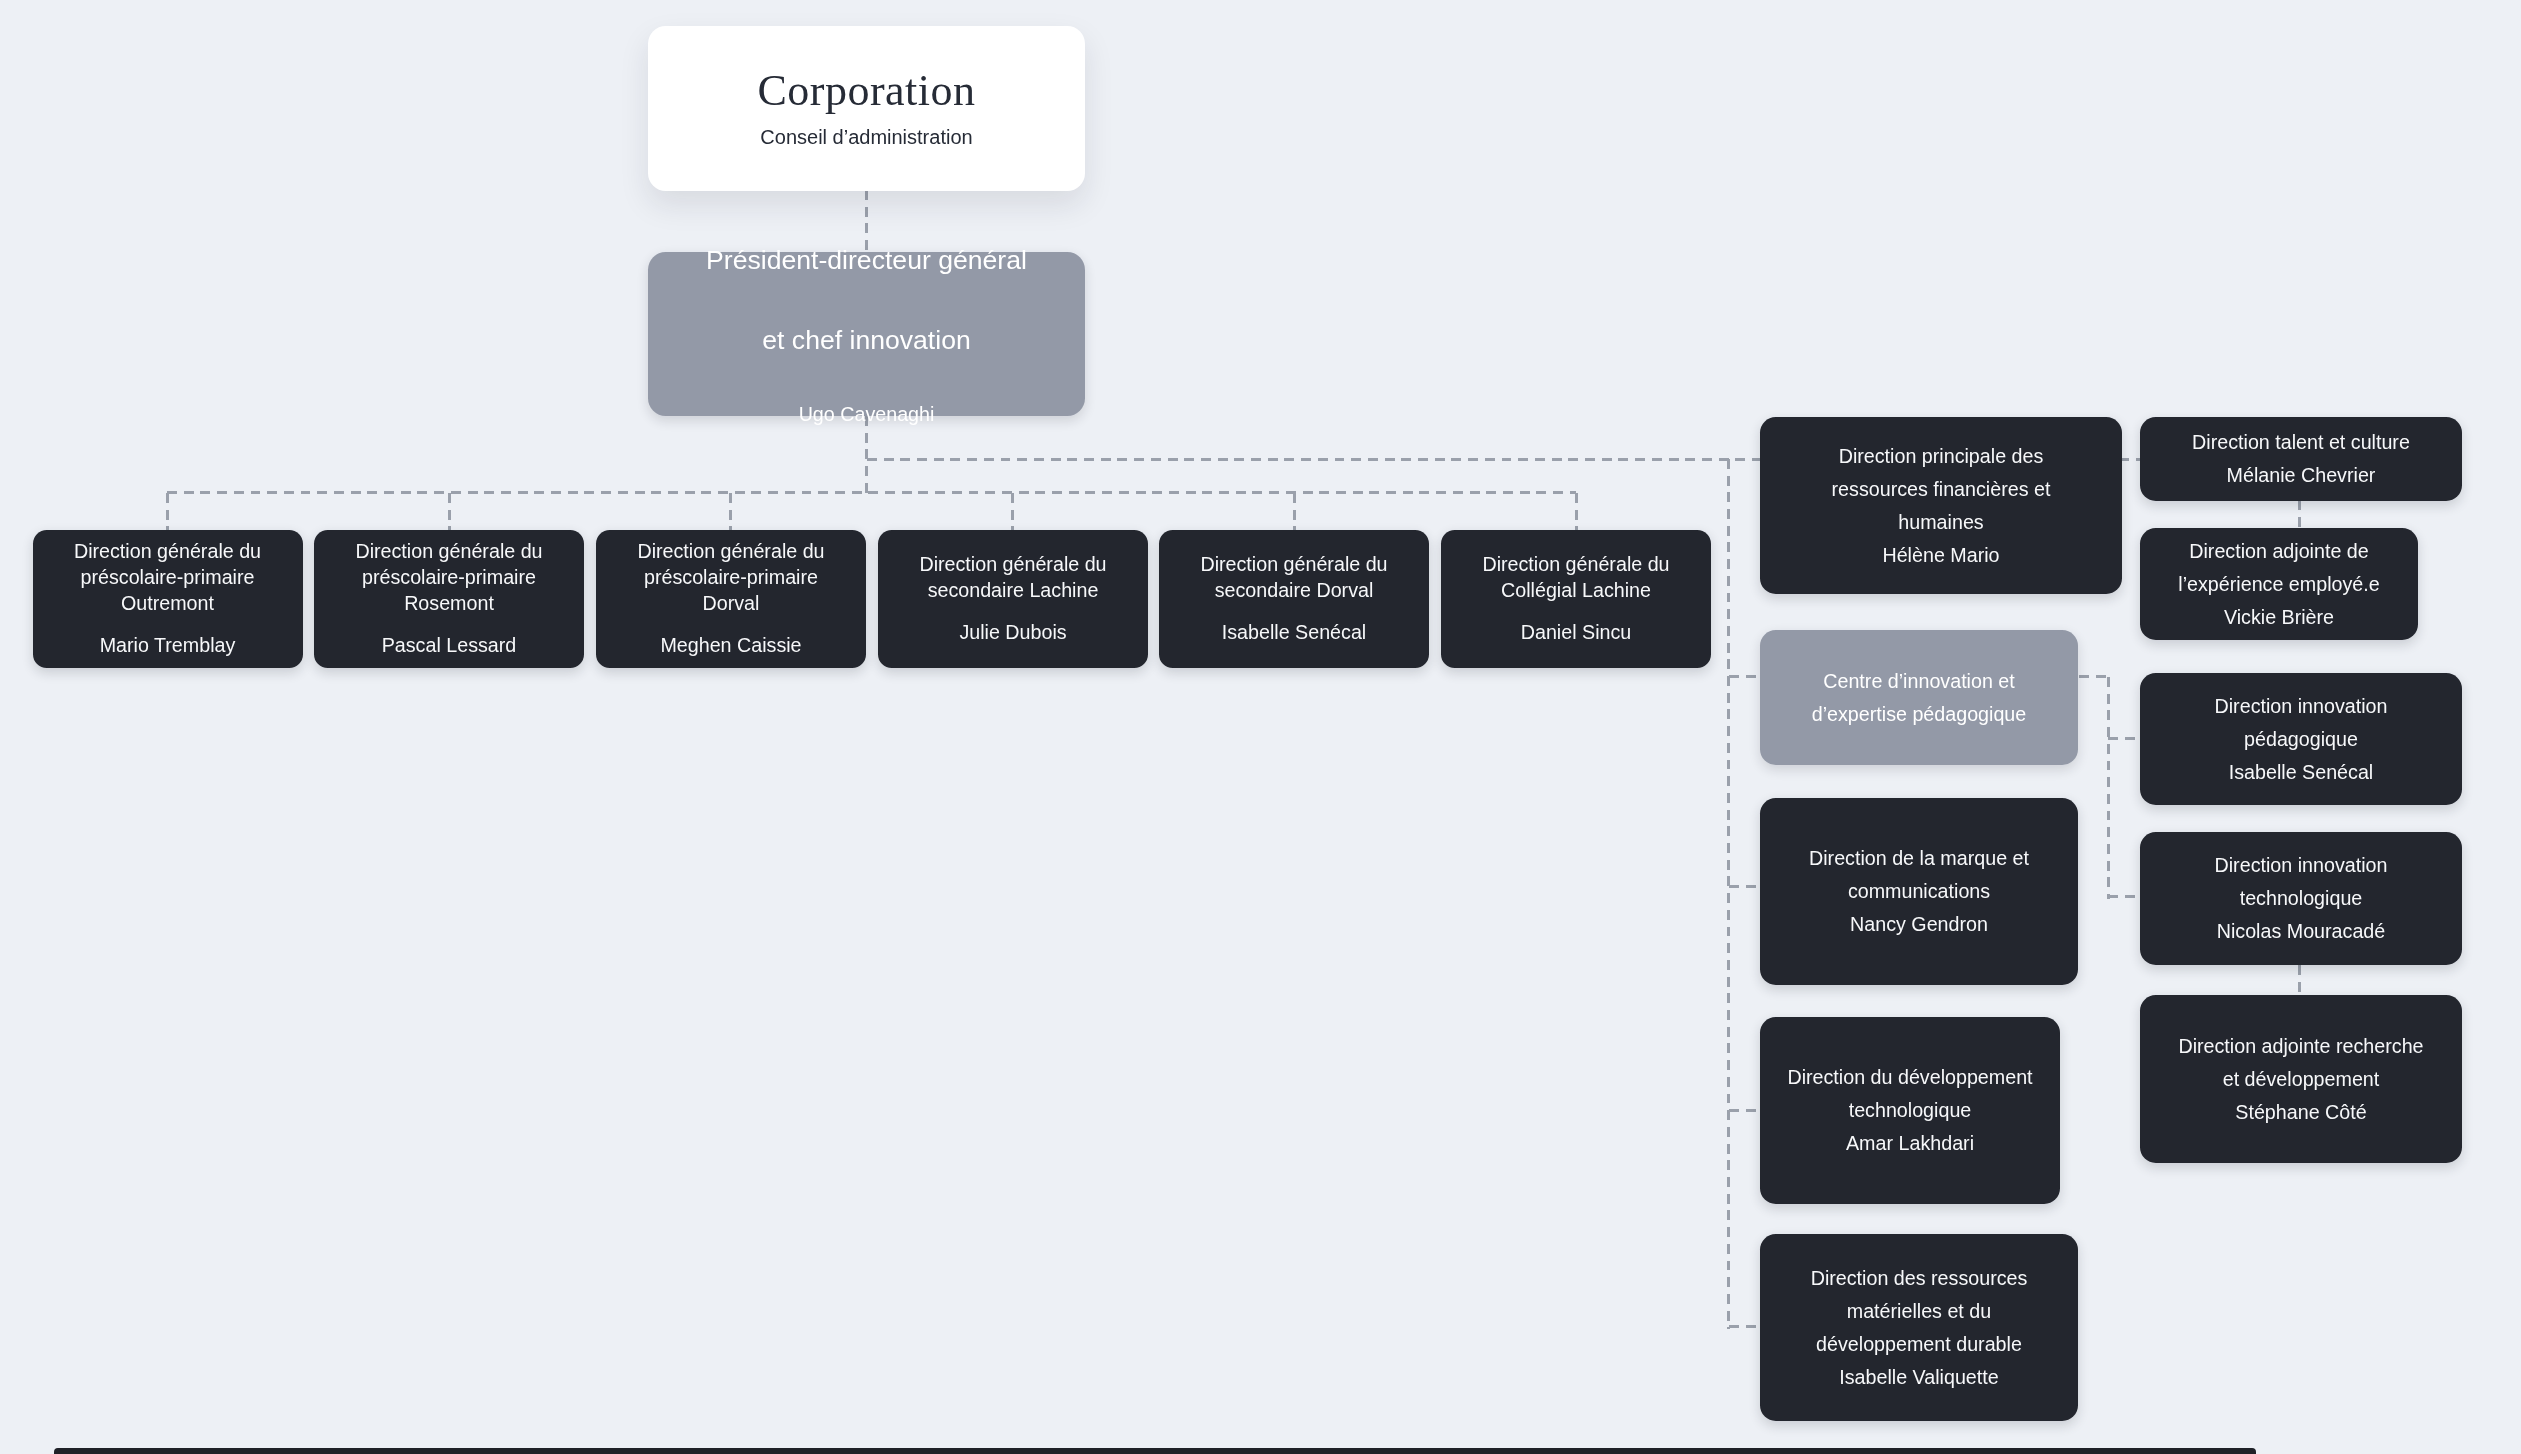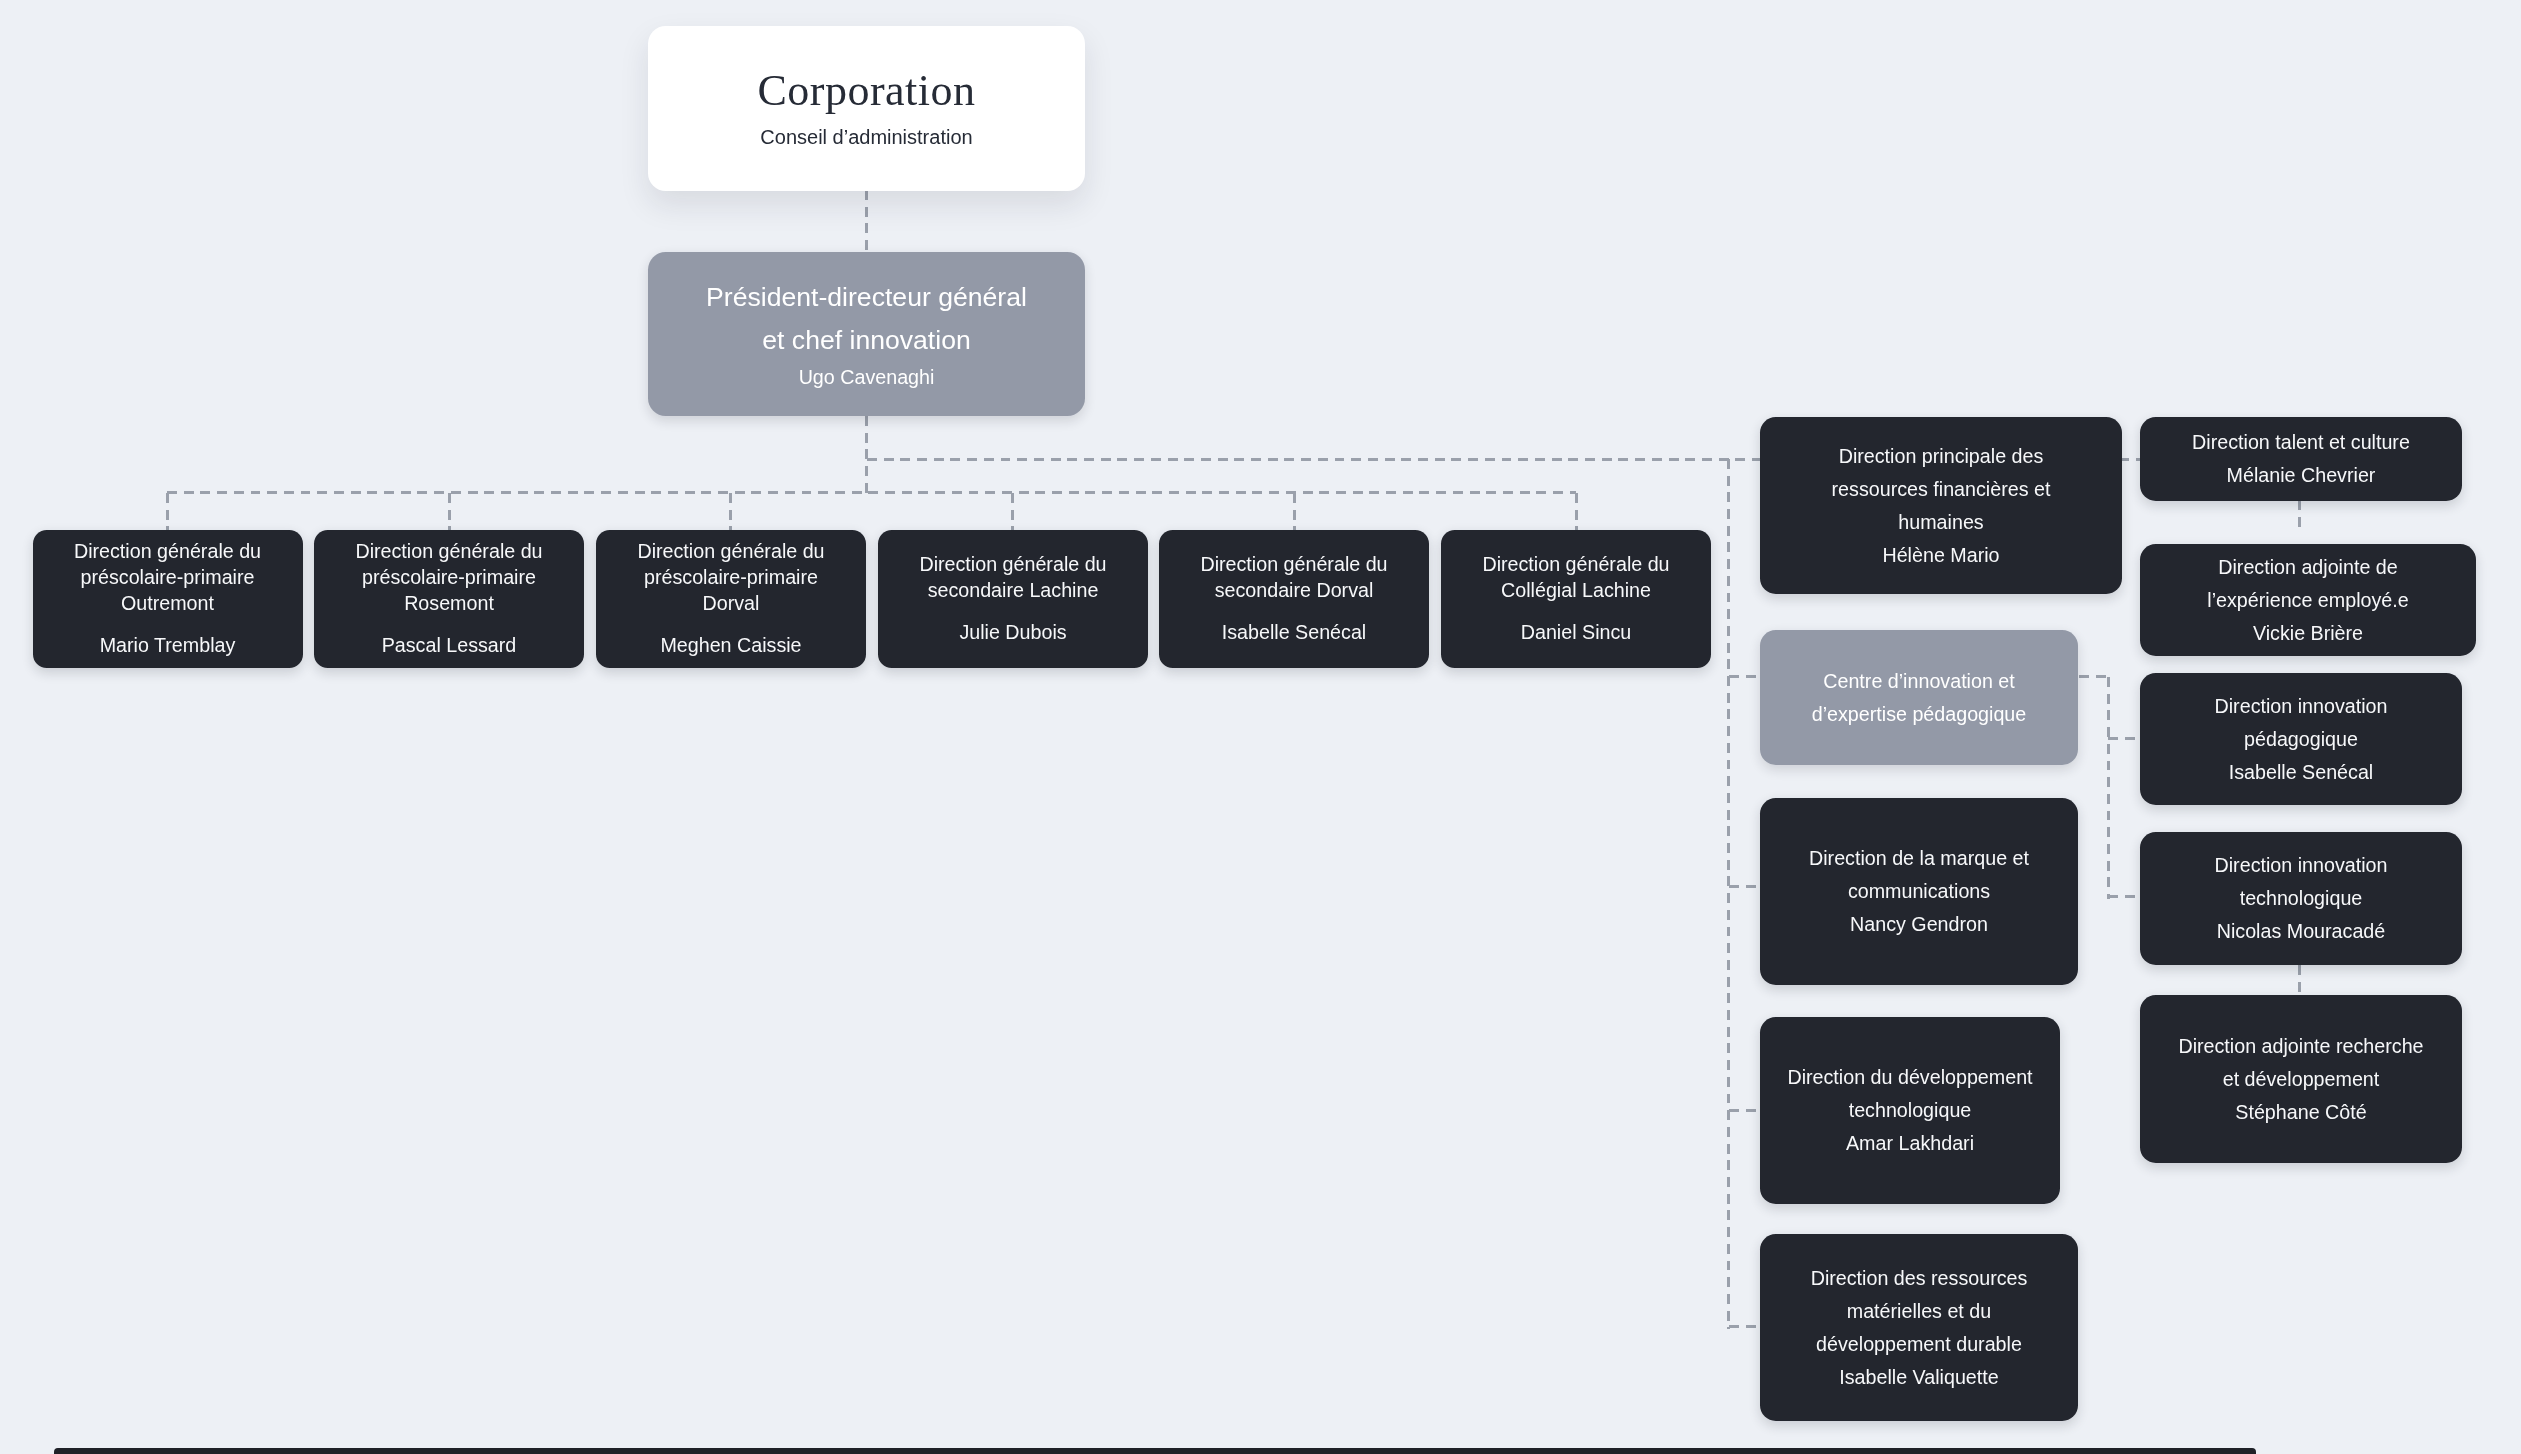--- a/index.html
+++ b/index.html
@@ -73,21 +73,21 @@
       <div class="conn h" style="left: 2108px; top: 737px; width: 31.5px;"></div>
       <div class="conn h" style="left: 2108px; top: 895px; width: 31.5px;"></div>
       <div class="conn v" style="left: 2298px; top: 500px; height: 28.6px;"></div>
       <div class="conn v" style="left: 2298px; top: 965px; height: 30.5px;"></div>
     </div>
   <div id="node-layer">
       <div class="node white corp" style="left: 648px; top: 25.6px; width: 437px; height: 165px;">
         <div class="line">Corporation</div>
         <div class="sub">Conseil d’administration</div>
       </div>
-      <div class="node gray pdg" style="left: 648px; top: 252px; width: 437px; height: 164px;">
+      <div class="node gray pdg" style="left: 648px; top: 252px; width: 437px; height: 164px; gap: 37px;">
         <div class="line">Président-directeur général</div>
         <div class="line">et chef innovation</div>
         <div class="sub">Ugo Cavenaghi</div>
       </div>
       <div class="node dark row" style="left: 32.5px; top: 530px; width: 270px; height: 138px;">
         <div class="line">Direction générale du</div>
         <div class="line">préscolaire-primaire</div>
         <div class="line">Outremont</div>
         <div class="sub">Mario Tremblay</div>
       </div>
@@ -141,21 +141,21 @@
       <div class="node dark col" style="left: 1760px; top: 1234px; width: 318px; height: 187px;">
         <div class="line">Direction des ressources</div>
         <div class="line">matérielles et du</div>
         <div class="line">développement durable</div>
         <div class="sub">Isabelle Valiquette</div>
       </div>
       <div class="node dark col" style="left: 2140px; top: 417px; width: 322px; height: 84px;">
         <div class="line">Direction talent et culture</div>
         <div class="sub">Mélanie Chevrier</div>
       </div>
-      <div class="node dark col" style="left: 2140px; top: 544px; width: 336px; height: 112px;">
+      <div class="node dark col" style="left: 2140px; top: 528px; width: 278px; height: 112px;">
         <div class="line">Direction adjointe de</div>
         <div class="line">l’expérience employé.e</div>
         <div class="sub">Vickie Brière</div>
       </div>
       <div class="node dark col" style="left: 2140px; top: 673px; width: 322px; height: 132px;">
         <div class="line">Direction innovation</div>
         <div class="line">pédagogique</div>
         <div class="sub">Isabelle Senécal</div>
       </div>
       <div class="node dark col" style="left: 2140px; top: 832px; width: 322px; height: 133px;">

